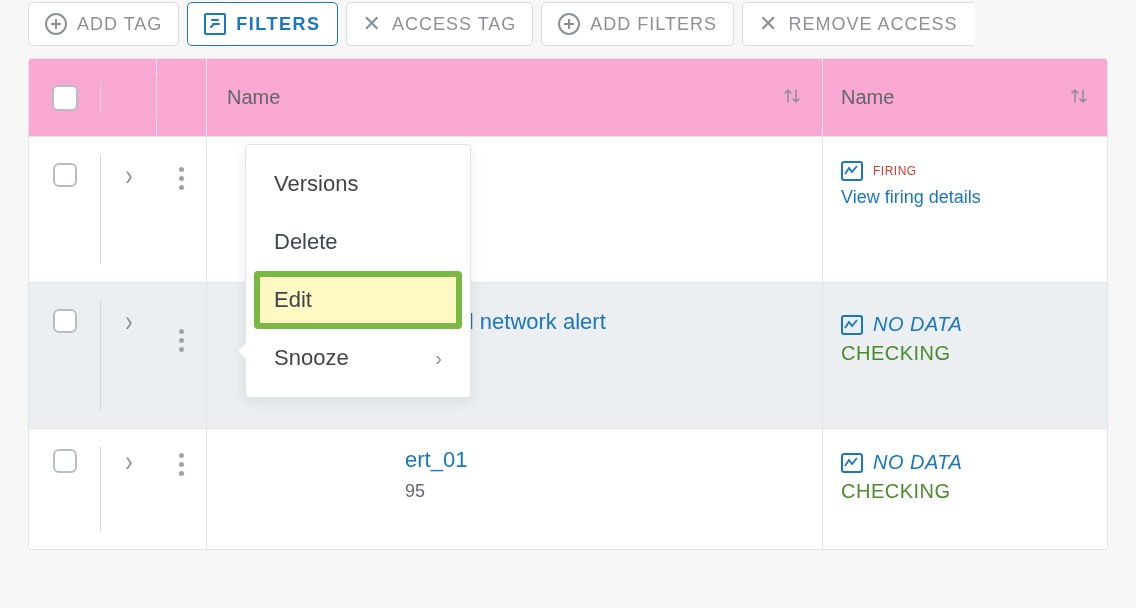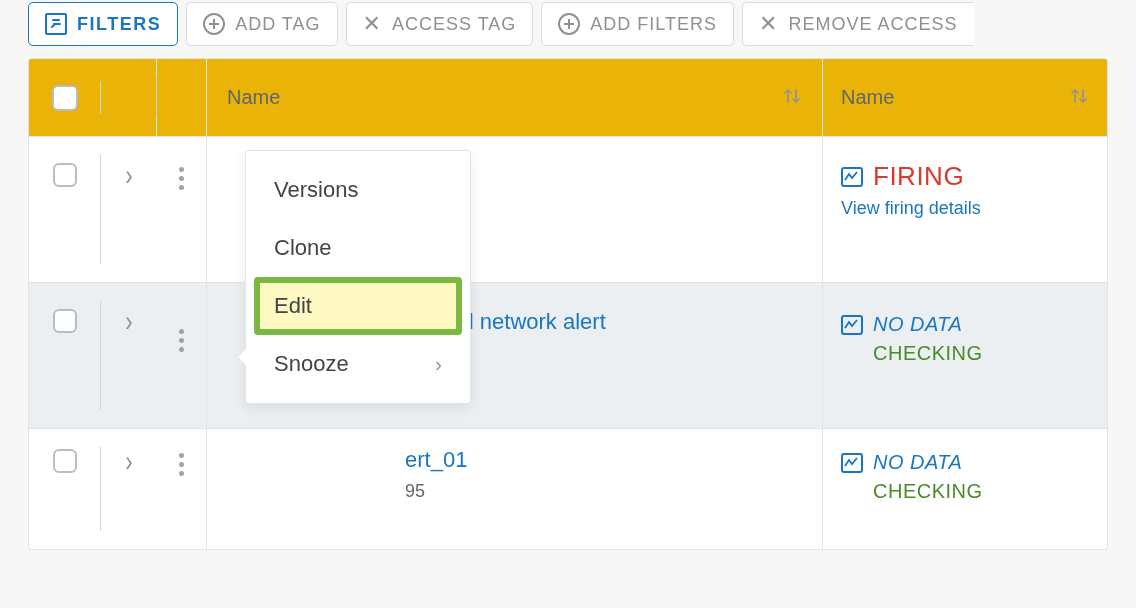--- a/index.html
+++ b/index.html
@@ -80,21 +80,21 @@
       overflow: hidden;
     }
     .row {
       display: flex;
       align-items: stretch;
       border-bottom: 1px solid #e2e5e8;
       min-height: 70px;
     }
     .row.header {
       min-height: 78px;
-      background: #eab308;
+      background: #f9a8d4;
     }
     .row.sel {
       background: #eceff1;
     }
     .col-check {
       width: 72px;
       display: flex;
       align-items: center;
       justify-content: center;
       position: relative;
@@ -156,29 +156,29 @@
     }
     .sort-icon { color:#8c9196; }
 
     .name-link { color:#1976c1; font-size:22px; }
     .name-sub  { color:#62686e; font-size:18px; }
 
     .state-line { display:flex; align-items:center; gap:10px; }
     .chart-icon-box {
       width:22px; height:20px; border:2px solid #1976c1; border-radius:3px; position:relative;
     }
-    .firing { color:#d83a2b; font-size:26px; font-weight:500; letter-spacing:0.5px; }
+    .firing { color:#d83a2b; font-size:12px; font-weight:500; letter-spacing:0.5px; }
     .nodata { color:#1976c1; font-size:20px; font-weight:500; letter-spacing:0.5px;font-style:italic; }
-    .checking { color:#4a8b2c; font-size:20px; font-weight:500; letter-spacing:0.5px; margin-left:32px; }
+    .checking { color:#4a8b2c; font-size:20px; font-weight:500; letter-spacing:0.5px; }
     .view-link { color:#1976c1; font-size:18px; }
 
     
     .dropdown {
       position: absolute;
-      top: 150px;
+      top: 144px;
       left: 245px;
       width: 226px;
       background: #fff;
       border: 1px solid #e2e5e8;
       border-radius: 4px;
       box-shadow: 0 4px 14px rgba(0,0,0,0.08);
       padding: 10px 0;
       z-index: 10;
     }
     .dropdown::before {
@@ -205,37 +205,37 @@
       margin: 2px 10px;
       padding: 14px 18px;
       border-radius:2px;
     }
     .dd-chevron { color:#8c9196; font-size:20px; }
   </style>
 </head>
 <body>
 
 <div class="toolbar">
+  <div class="btn btn-disabled">
+    <span class="icon-box">
+        <span class="plus-circle"></span>
+      </span>
+    <span>ADD TAG</span>
+  </div>
   <div class="btn btn-filters">
     <span class="icon-box">
       <span class="filter-icon-outer">
         <svg width="12" height="12" viewBox="0 0 12 12">
             <path d="M9 2 L3 2 M4 6 H10 M5 6 L2 9" stroke="#1976c1" stroke-width="2" fill="none" stroke-linecap="round"></path>
           </svg>
       </span>
     </span>
     <span>FILTERS</span>
   </div>
   <div class="btn btn-disabled">
-    <span class="icon-box">
-        <span class="plus-circle"></span>
-      </span>
-    <span>ADD TAG</span>
-  </div>
-  <div class="btn btn-disabled">
     <span class="x-mark">✕</span>
     <span>ACCESS TAG</span>
   </div>
   <div class="btn btn-disabled">
     <span class="icon-box">
         <span class="plus-circle"></span>
       </span>
     <span>ADD FILTERS</span>
   </div>
   <div class="btn btn-disabled" style="border-right:none;border-top-right-radius:0;border-bottom-right-radius:0;">
@@ -365,21 +365,21 @@
       <span class="checking">CHECKING</span>
     </div>
   </div>
 </div>
 
 <div class="dropdown">
   <div class="dd-item">
     <span>Versions</span>
   </div>
   <div class="dd-item">
-    <span>Clone</span>
+    <span>Delete</span>
   </div>
   <div class="dd-item hl">
     <span>Edit</span>
   </div>
   <div class="dd-item">
     <span>Snooze</span>
     <span class="dd-chevron">›</span>
   </div>
 </div>
 

